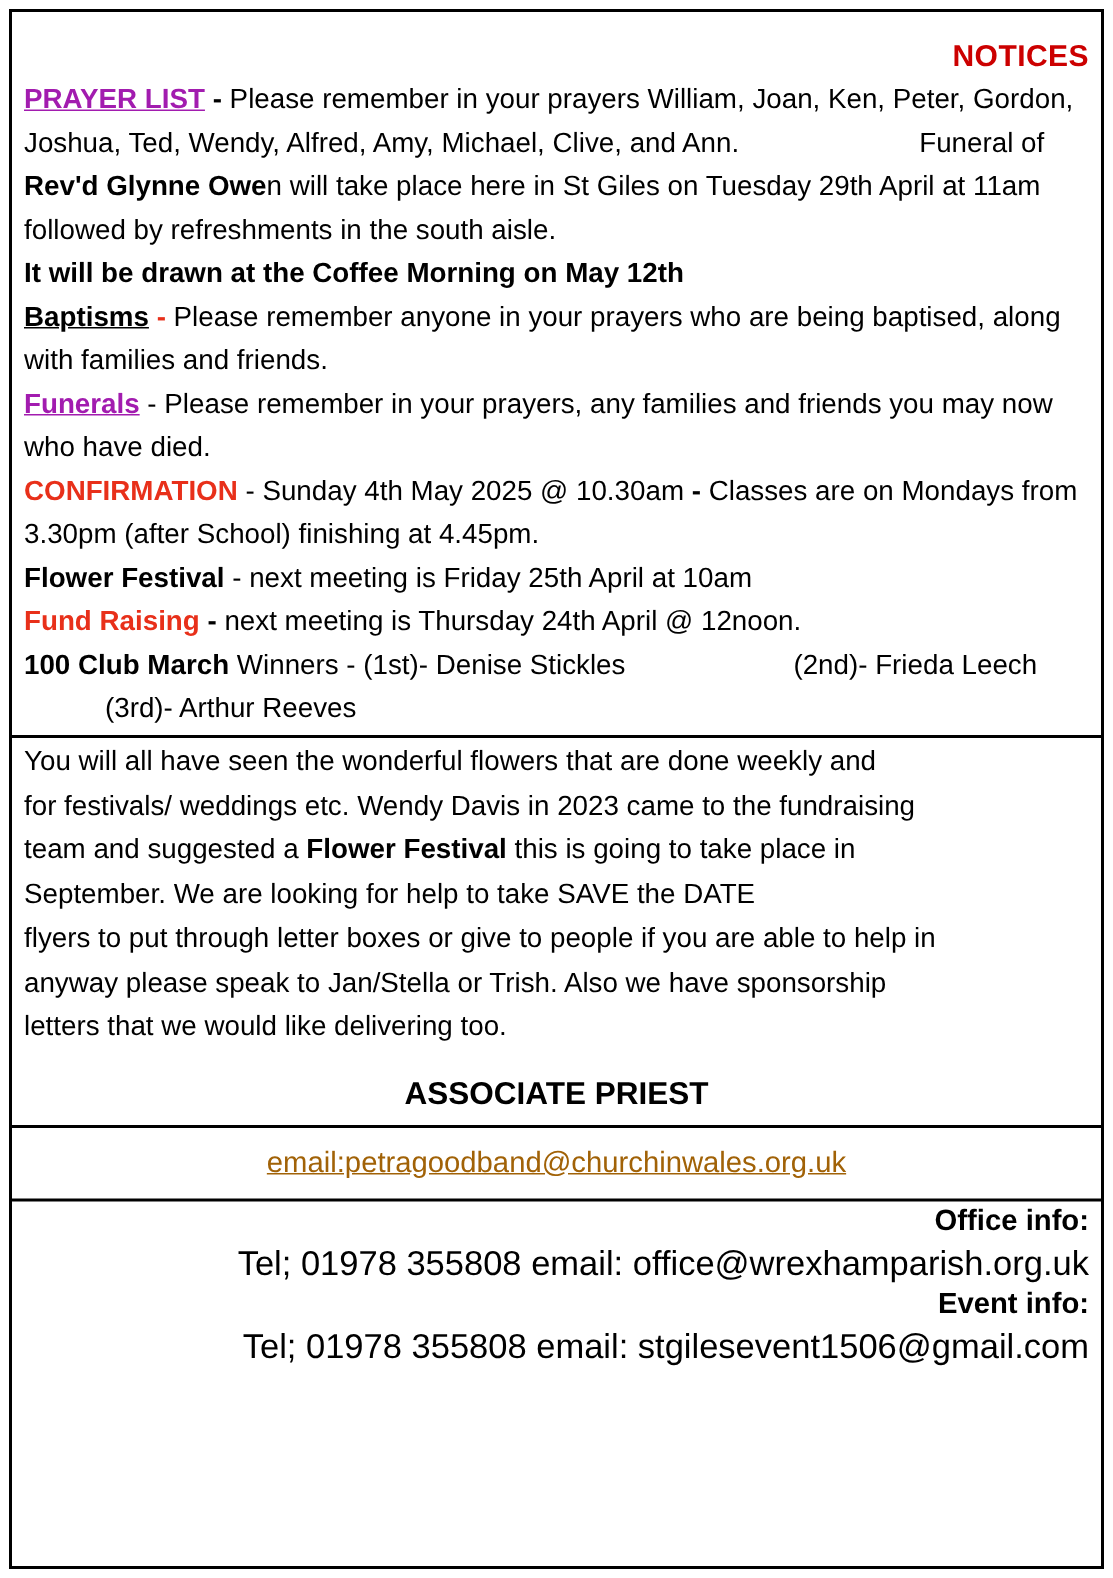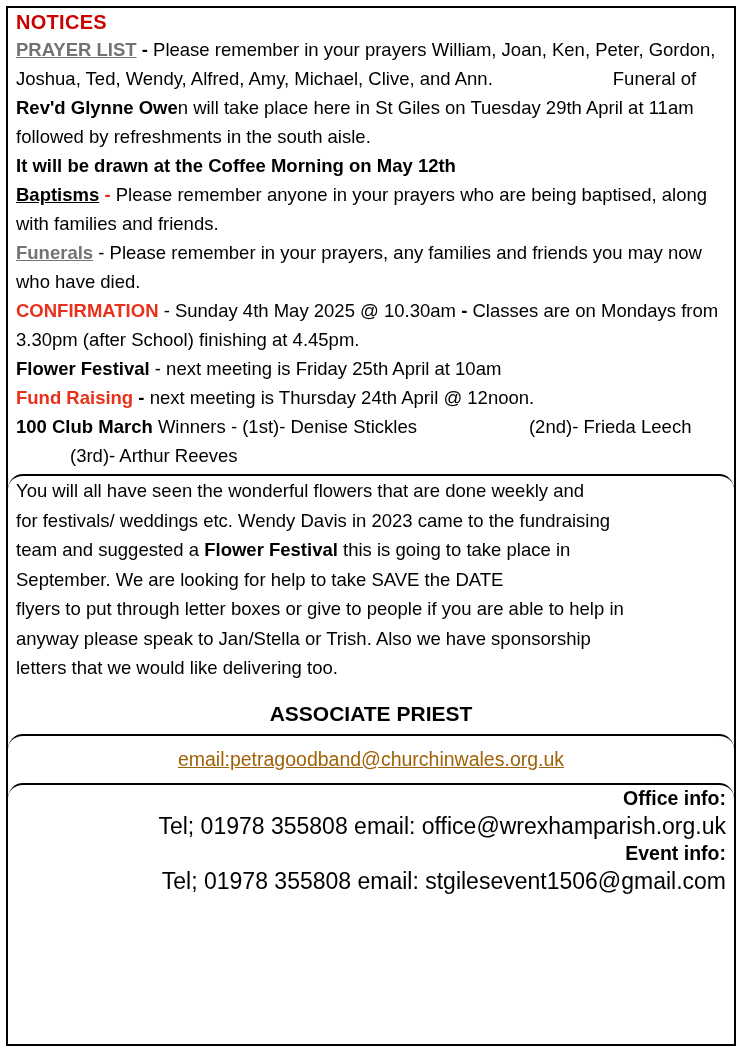--- a/index.html
+++ b/index.html
@@ -27,39 +27,38 @@
     height: 1040px;
     box-sizing: border-box;
     border: 2px solid #000000;
   }
   .section {
     box-sizing: border-box;
     padding: 0 8px;
   }
   .divider {
     border-top: 2px solid #000000;
-    border-radius: 15px;
   }
   .notices-title {
-    text-align: left;
+    text-align: right;
     font-weight: bold;
     font-size: 20px;
     color: #cc0000;
     letter-spacing: 0.3px;
-    padding-top: 3px;
+    padding-top: 19px;
     padding-bottom: 1px;
   }
   p.line {
     margin: 0;
     font-size: 18.5px;
     line-height: 29px;
   }
   .b { font-weight: bold; }
   .red { color: #e8301a; font-weight: bold; }
-  .red-u { color: #737373; font-weight: bold; text-decoration: underline; }
+  .red-u { color: #a21caf; font-weight: bold; text-decoration: underline; }
   .blk-b-u { font-weight: bold; text-decoration: underline; }
   .spacer-wide { display: inline-block; width: 120px; }
   .spacer-med { display: inline-block; width: 112px; }
   .spacer-sm { display: inline-block; width: 54px; }
 
   .notices-body {
     padding-bottom: 4px;
   }
   .flowers-block p.line {
     font-size: 18.5px;

